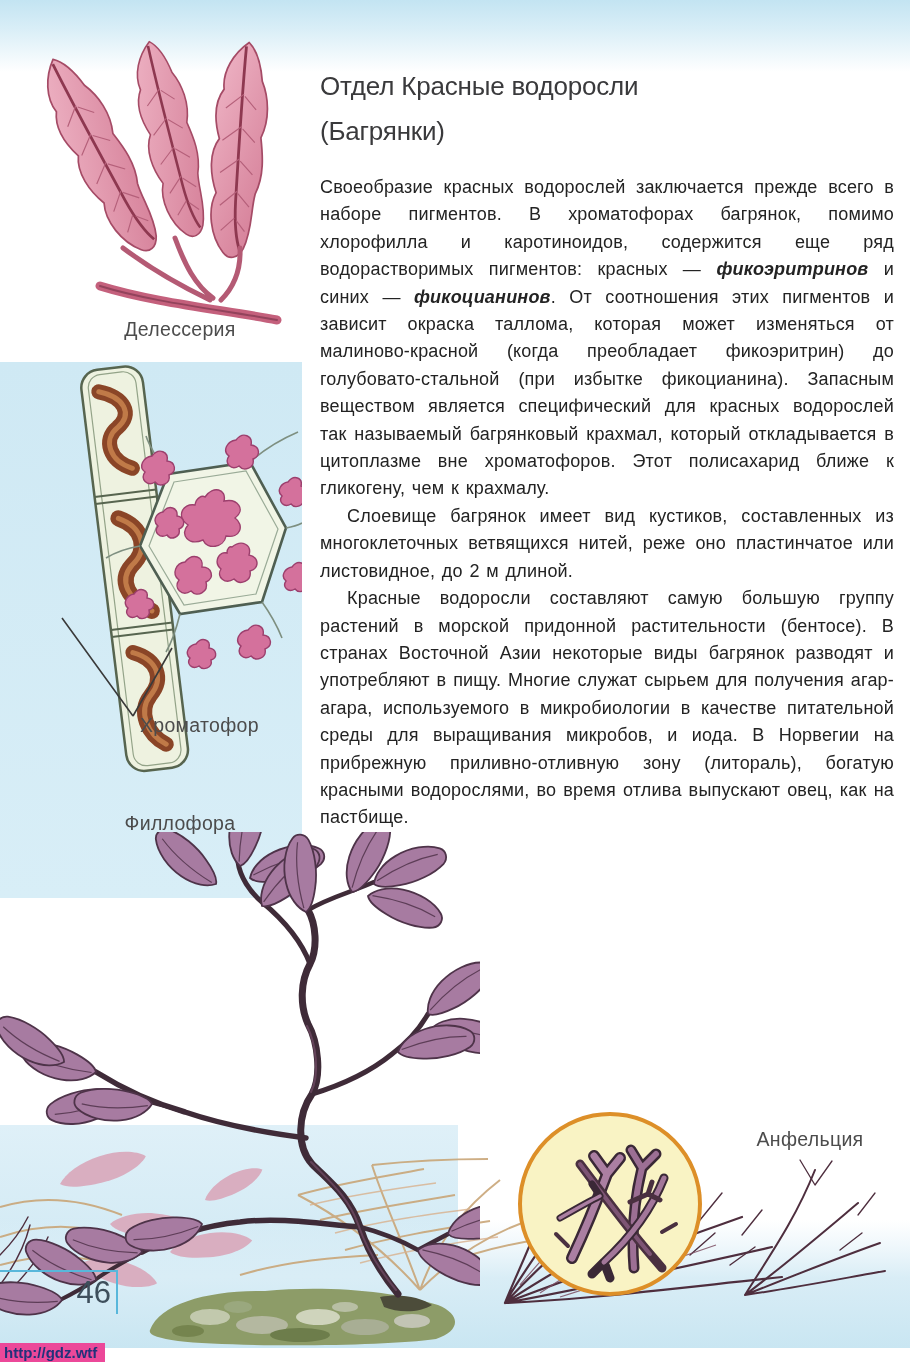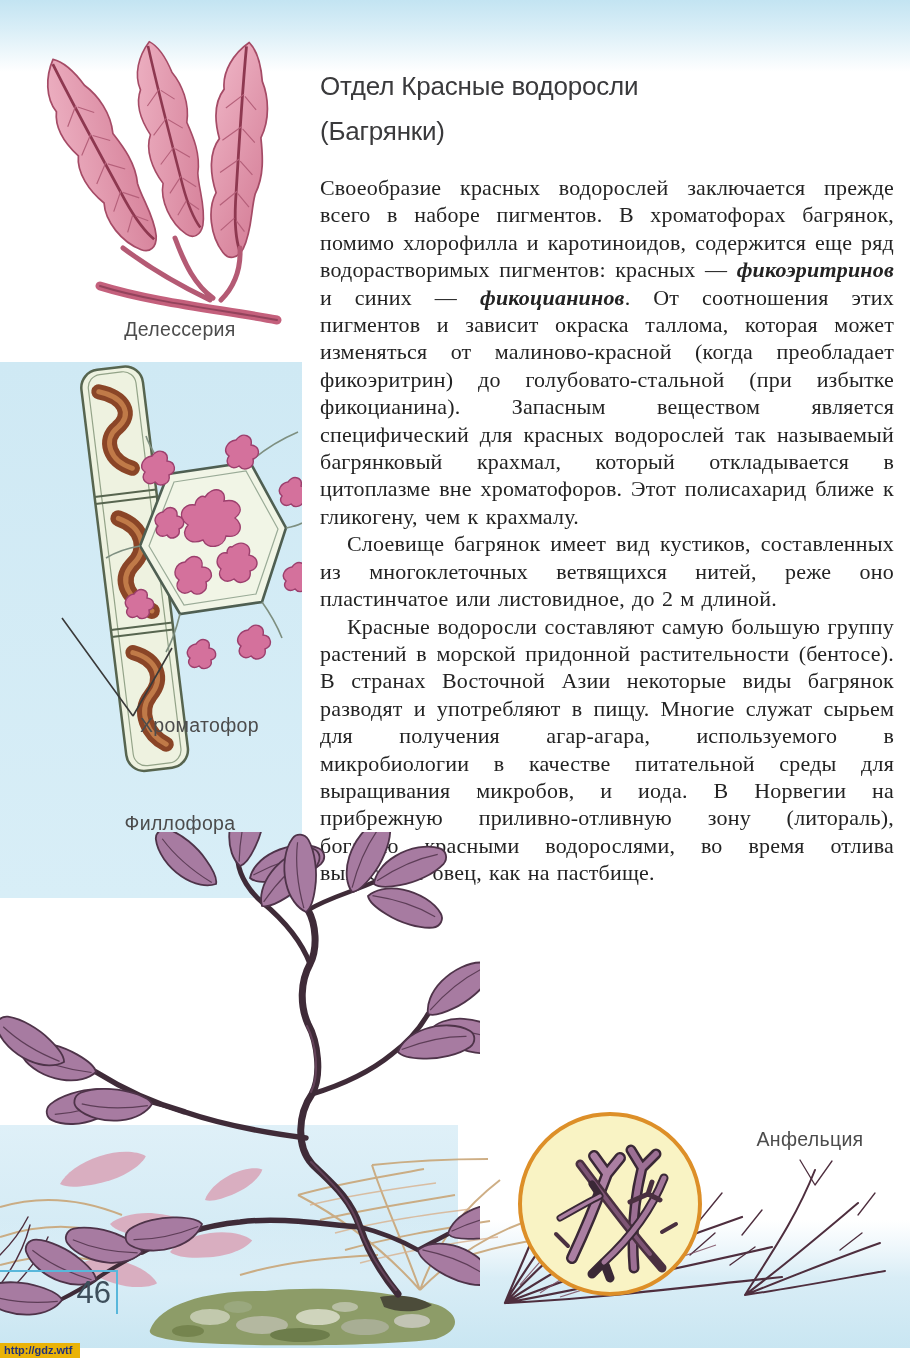--- a/index.html
+++ b/index.html
@@ -25,21 +25,21 @@
   }
   .cells-panel .caption{left:140px;top:352px;width:160px;}
   
   .text-col{position:absolute;left:320px;top:64px;width:574px;}
   h1.title{
     margin:0 0 20px 0;font-size:26px;line-height:45px;font-weight:normal;
     color:#3a3a3c;white-space:pre-line;font-family:"Liberation Sans",sans-serif;
     letter-spacing:-.2px;
   }
   .body-text p{
-    margin:0;font-family:Liberation Serif, serif;font-size:22px;
+    margin:0;font-family:Liberation Sans, sans-serif;font-size:18px;
     line-height:27.4px;color:#232323;text-align:justify;
     letter-spacing:.2px;word-spacing:1.5px;
   }
   .body-text p.indent{text-indent:27px;}
   .term{font-weight:bold;font-style:italic;}
   
   .bottom-scene{position:absolute;left:0;top:1125px;width:910px;height:223px;}
   .phyllophora{position:absolute;left:0;top:832px;width:480px;height:510px;z-index:3;}
   .inset-circle{position:absolute;left:512px;top:1106px;width:196px;height:196px;z-index:4;}
   .ahnfeltia-caption{left:745px;top:1128px;width:130px;text-align:center;z-index:5;}
@@ -48,21 +48,21 @@
   
   .page-num-box{
     position:absolute;left:0;top:1270px;width:118px;height:44px;z-index:6;
     border-top:2px solid #58b7db;border-right:2px solid #58b7db;
     display:flex;align-items:center;justify-content:flex-end;padding-right:5px;
     box-sizing:border-box;
   }
   .page-num{font-size:31px;color:#3e4f5c;font-family:"Liberation Sans",sans-serif;}
   .watermark{
     position:absolute;left:0;top:1343px;z-index:7;
-    background:#eab308;color:#22327a;font-size:11px;font-weight:bold;
+    background:#ec4899;color:#22327a;font-size:15px;font-weight:bold;
     padding:1px 8px 2px 4px;font-family:"Liberation Sans",sans-serif;
   }
 </style>
 </head>
 <body>
 
 <div class="page">
 
   <div class="top-band"></div>
 

